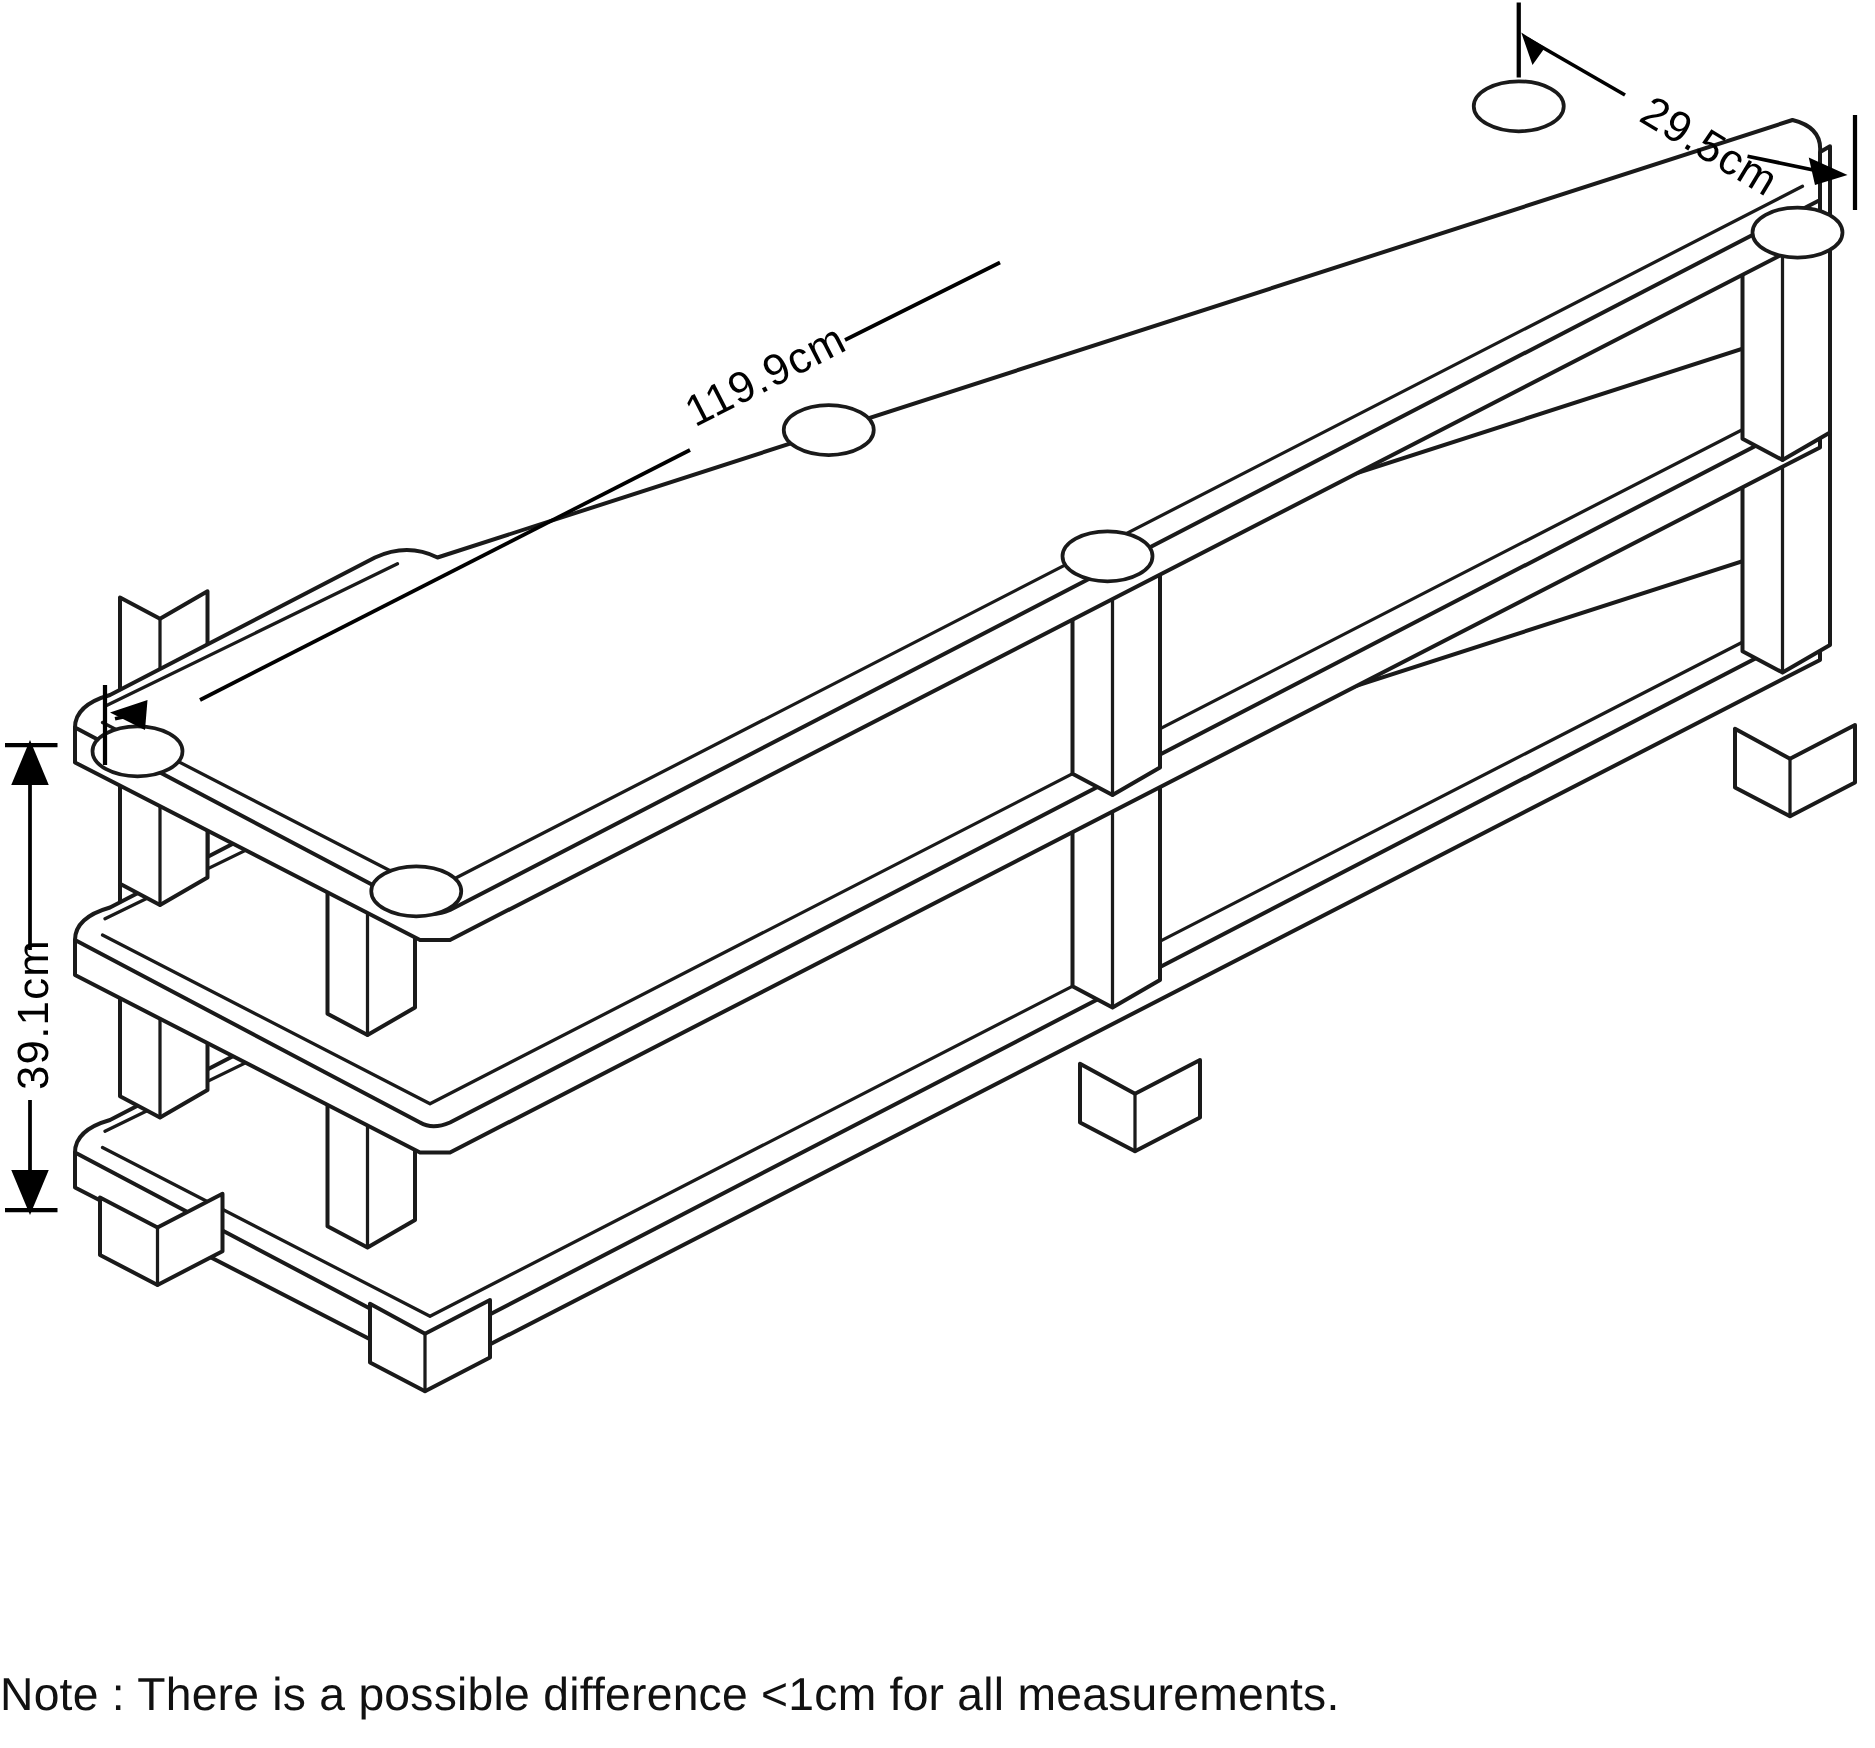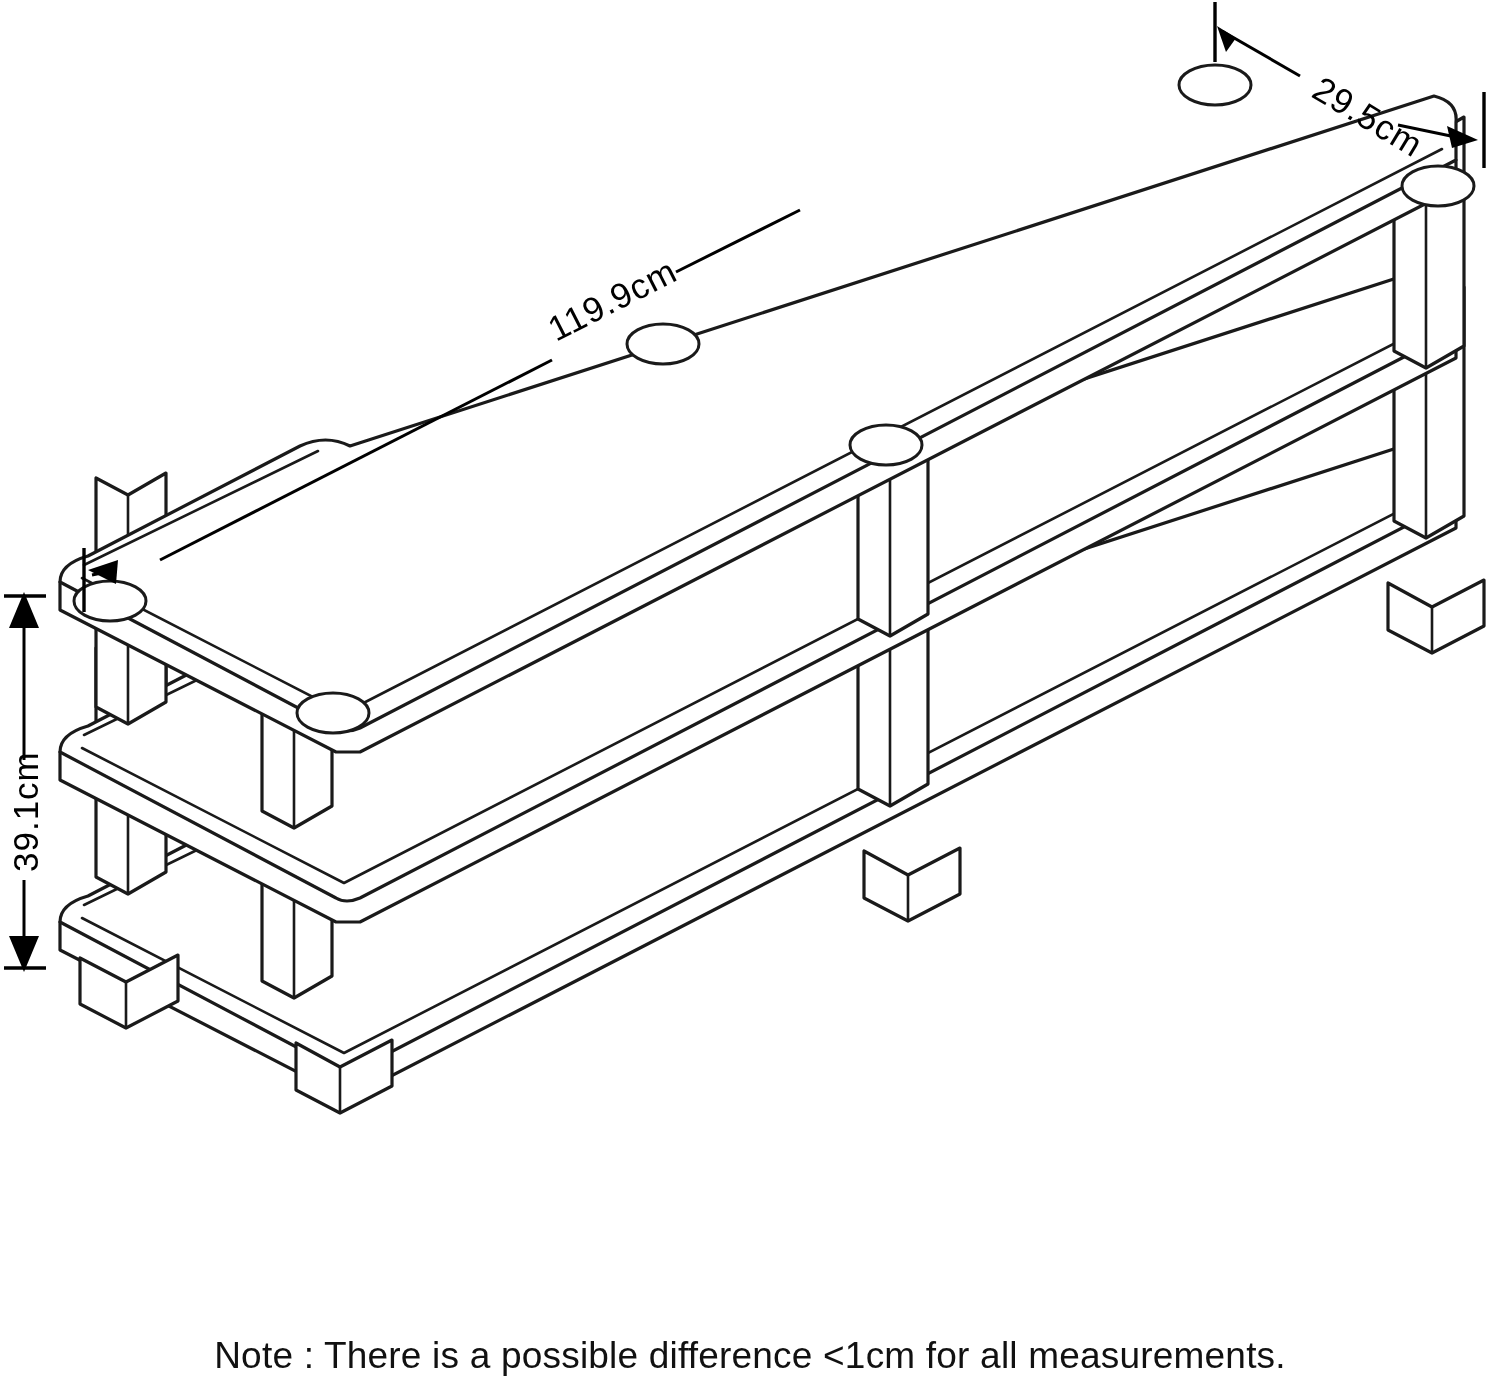--- a/index.html
+++ b/index.html
@@ -66,21 +66,20 @@
     font-family: "Liberation Sans", sans-serif;
     font-size: 35px;
     letter-spacing: 1px;
     white-space: pre;
   }
   .notetext {
     position: absolute;
     left: 0;
     top: 1335px;
     width: 1500px;
-    text-align: center;
     font-family: "Liberation Sans", sans-serif;
     font-size: 37px;
     color: #111111;
     letter-spacing: 0.2px;
   }
 </style>
 </head>
 <body>
 
 <div id="stage">

